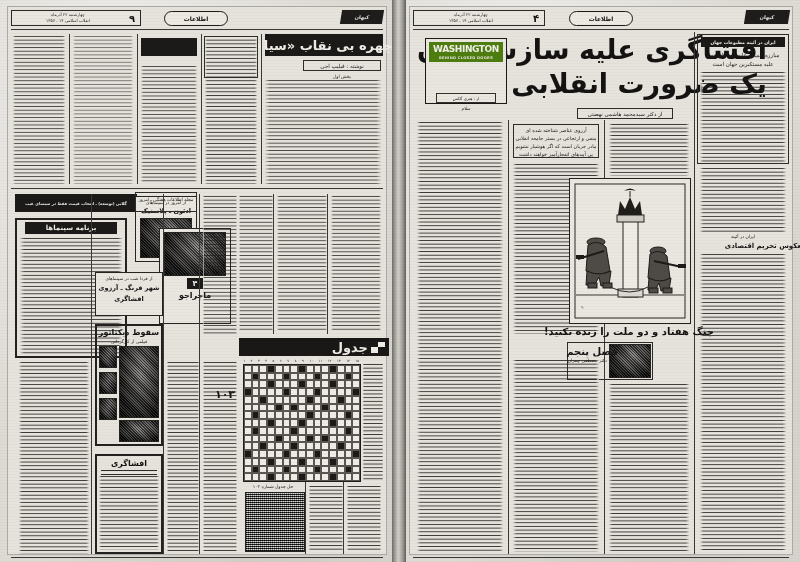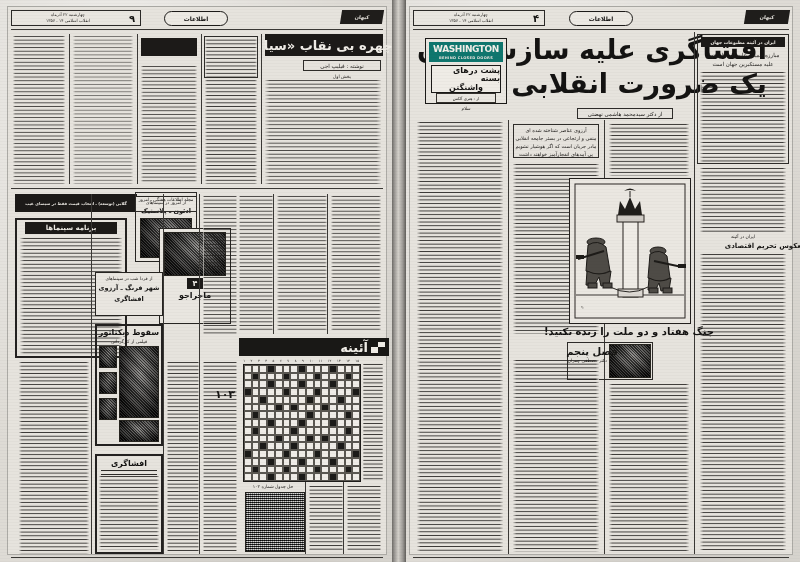--- a/index.html
+++ b/index.html
@@ -141,21 +141,21 @@
   .photo.dark{
     background-color:#4a4743;
     background-image:
       repeating-linear-gradient(45deg, rgba(0,0,0,.55) 0 1px, rgba(255,255,255,.12) 1px 2px),
       radial-gradient(ellipse at 55% 35%, rgba(255,255,255,.35), rgba(0,0,0,.8) 78%);
   }
 
   
   .wash-ad{position:absolute;background:#e9e6e0;border:1.5px solid #1a1917;box-sizing:border-box;}
   .wash-top{
-    position:absolute;left:3px;right:3px;top:3px;height:20px;background:#0f766e;
+    position:absolute;left:3px;right:3px;top:3px;height:20px;background:#4d7c0f;
     display:flex;flex-direction:column;align-items:center;justify-content:center;
   }
   .wash-top .w1{color:#f2efe9;font-size:9px;font-weight:bold;letter-spacing:-.4px;line-height:1;}
   .wash-top .w2{color:#e7e4de;font-size:3.6px;font-weight:bold;letter-spacing:.3px;margin-top:2px;}
   .wash-fa{
     position:absolute;left:5px;right:5px;top:26px;height:26px;
     border:1px solid #1a1917;background:#efece6;
     display:flex;flex-direction:column;align-items:center;justify-content:center;gap:1px;
   }
   .wash-fa span{font-size:8px;font-weight:bold;color:#141312;line-height:1;}
@@ -289,21 +289,21 @@
       <div class="box" style="left:128px;top:186px;width:62px;height:20px;"></div>
       <div class="micro2" style="left:128px;top:191px;width:62px;">مجله اطلاعات هفتگی ـ امروز</div>
 
       <div class="xw-head" style="left:232px;top:332px;width:142px;height:18px;">
         <div class="xw-chk">
           <i style="background:#f0ede7"></i>
             <i style="background:#191816"></i>
           <i style="background:#191816"></i>
             <i style="background:#f0ede7"></i>
         </div>
-        <div class="t">آئینه</div>
+        <div class="t">جدول</div>
       </div>
       <div class="xw-num" style="left:206px;top:334px;width:24px;text-align:center;margin-top:48px;">۱۰۳</div>
 
       <div class="xw-nums" style="left:236px;top:353px;width:116px;">
           <span>۱۵</span>
           <span>۱۴</span>
           <span>۱۳</span>
           <span>۱۲</span>
           <span>۱۱</span>
           <span>۱۰</span>
@@ -592,24 +592,20 @@
       <div class="hl hl-main" style="left:110px;top:64px;width:248px;">یک ضرورت انقلابی است</div>
 
       <div class="box" style="left:168px;top:102px;width:96px;height:11px;"></div>
       <div class="micro" style="left:168px;top:105px;width:96px;">از دکتر سیدمحمد هاشمی نهضتی</div>
 
       <div class="wash-ad" style="left:16px;top:32px;width:82px;height:66px;">
         <div class="wash-top">
           <div class="w1">WASHINGTON</div>
           <div class="w2">BEHIND CLOSED DOORS</div>
         </div>
-        <div class="wash-fa">
-          <span>پشت درهای بسته</span>
-          <span>واشنگتن</span>
-        </div>
         <div class="wash-credit">از : هنری آلکس</div>
       </div>
       <div class="micro2" style="left:16px;top:100px;width:82px;">سلام</div>
 
       <div class="box" style="left:288px;top:28px;width:92px;height:130px;"></div>
       <div class="revbar" style="left:292px;top:31px;width:84px;height:10px;font-size:4.5px;">ایران در آئینه مطبوعات جهان</div>
       <div class="micro" style="left:290px;top:46px;width:88px;">مبارزه خمینی علیه آمریکا ـ جهاد</div>
       <div class="micro" style="left:290px;top:55px;width:88px;">علیه مستکبرین جهان است</div>
       <div class="col txt dense" style="left:291px;top:66px;width:86px;height:90px;"></div>
 

